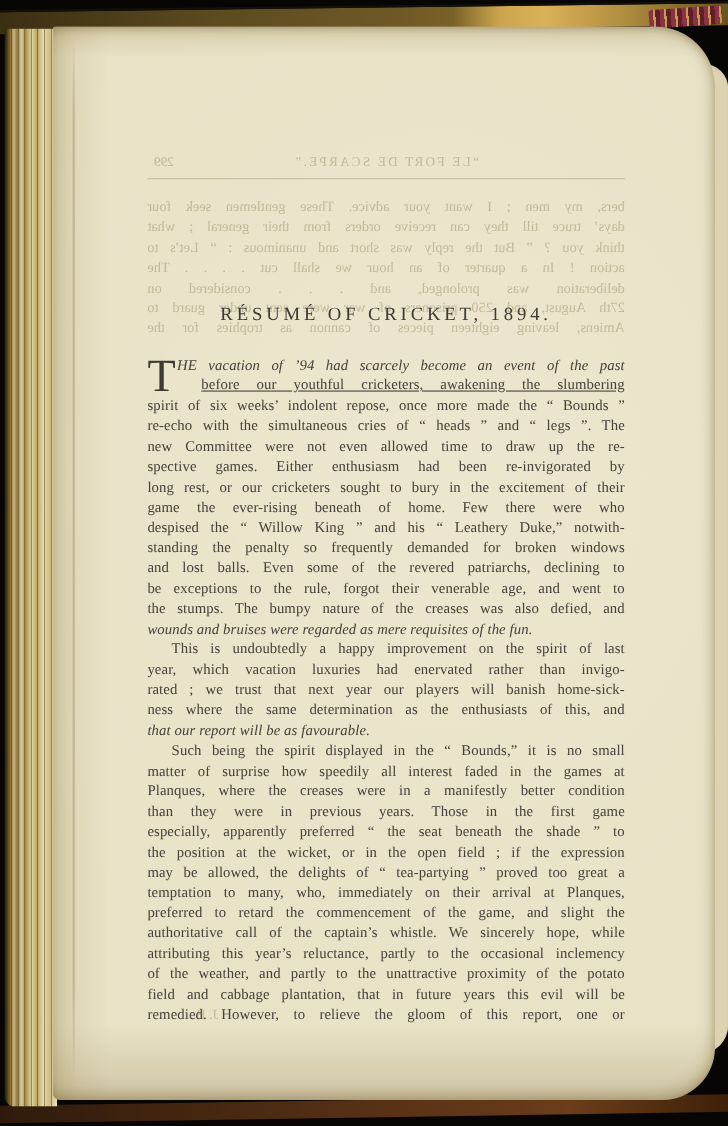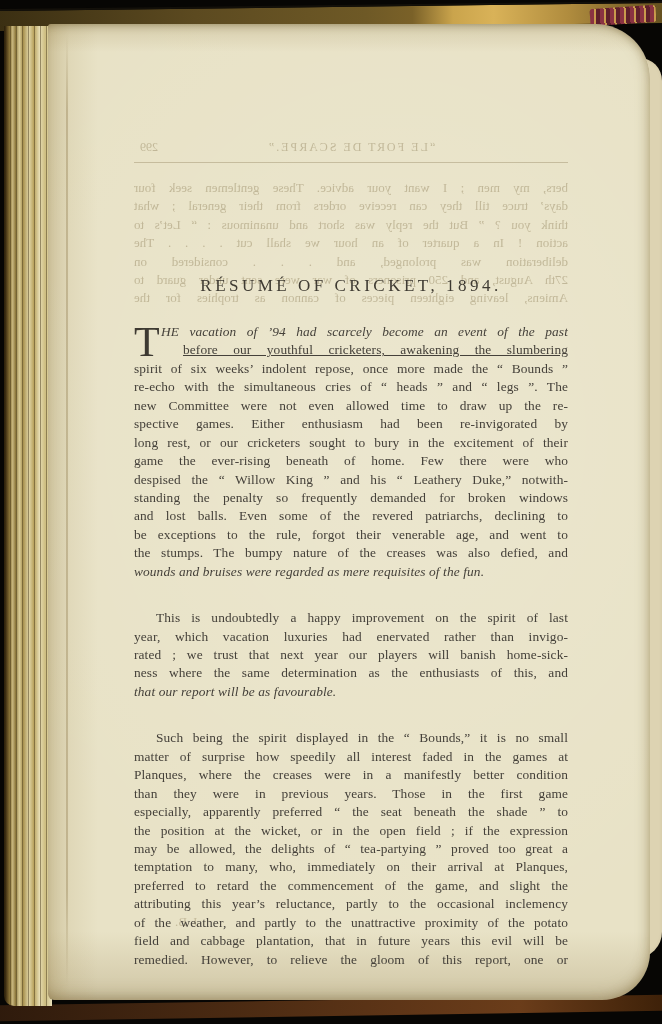--- a/index.html
+++ b/index.html
@@ -64,21 +64,21 @@
 
   
   .text-col{position:absolute;left:86px;top:232px;width:434px;color:#45413a;}
   .title{font-size:17px;letter-spacing:3.5px;text-align:center;color:#3e3a32;
     white-space:nowrap;margin-top:20px;}
   .body{margin-top:27px;font-size:13.4px;line-height:18.45px;}
   .para{position:relative;margin:0;}
   .line{height:18.45px;overflow:hidden;text-align:justify;text-align-last:justify;
     letter-spacing:.1px;}
   .line.end{text-align-last:left;font-style:italic;}
-  .line.ind{text-indent:22px;margin-top:28px;}
+  .line.ind{text-indent:22px;}
   .line.dc1{padding-left:27px;font-style:italic;}
   .line.dc2{padding-left:49px;text-decoration:underline;}
   .dropcap{position:absolute;left:0;top:1px;font-size:42px;line-height:36px;
     color:#3e3a32;}
 </style>
 </head>
 <body>
 
 <div class="canvas">
 
@@ -141,20 +141,21 @@
         <div class="para">
           <div class="line ind">Such being the spirit displayed in the “ Bounds,” it is no small</div>
           <div class="line">matter of surprise how speedily all interest faded in the games at</div>
           <div class="line">Planques, where the creases were in a manifestly better condition</div>
           <div class="line">than they were in previous years. Those in the first game</div>
           <div class="line">especially, apparently preferred “ the seat beneath the shade ” to</div>
           <div class="line">the position at the wicket, or in the open field ; if the expression</div>
           <div class="line">may be allowed, the delights of “ tea-partying ” proved too great a</div>
           <div class="line">temptation to many, who, immediately on their arrival at Planques,</div>
           <div class="line">preferred to retard the commencement of the game, and slight the</div>
+          <div class="line">authoritative call of the captain’s whistle. We sincerely hope, while</div>
           <div class="line">attributing this year’s reluctance, partly to the occasional inclemency</div>
           <div class="line">of the weather, and partly to the unattractive proximity of the potato</div>
           <div class="line">field and cabbage plantation, that in future years this evil will be</div>
           <div class="line">remedied. However, to relieve the gloom of this report, one or</div>
         </div>
       </div>
     </div>
   </div>
 </div>
 

